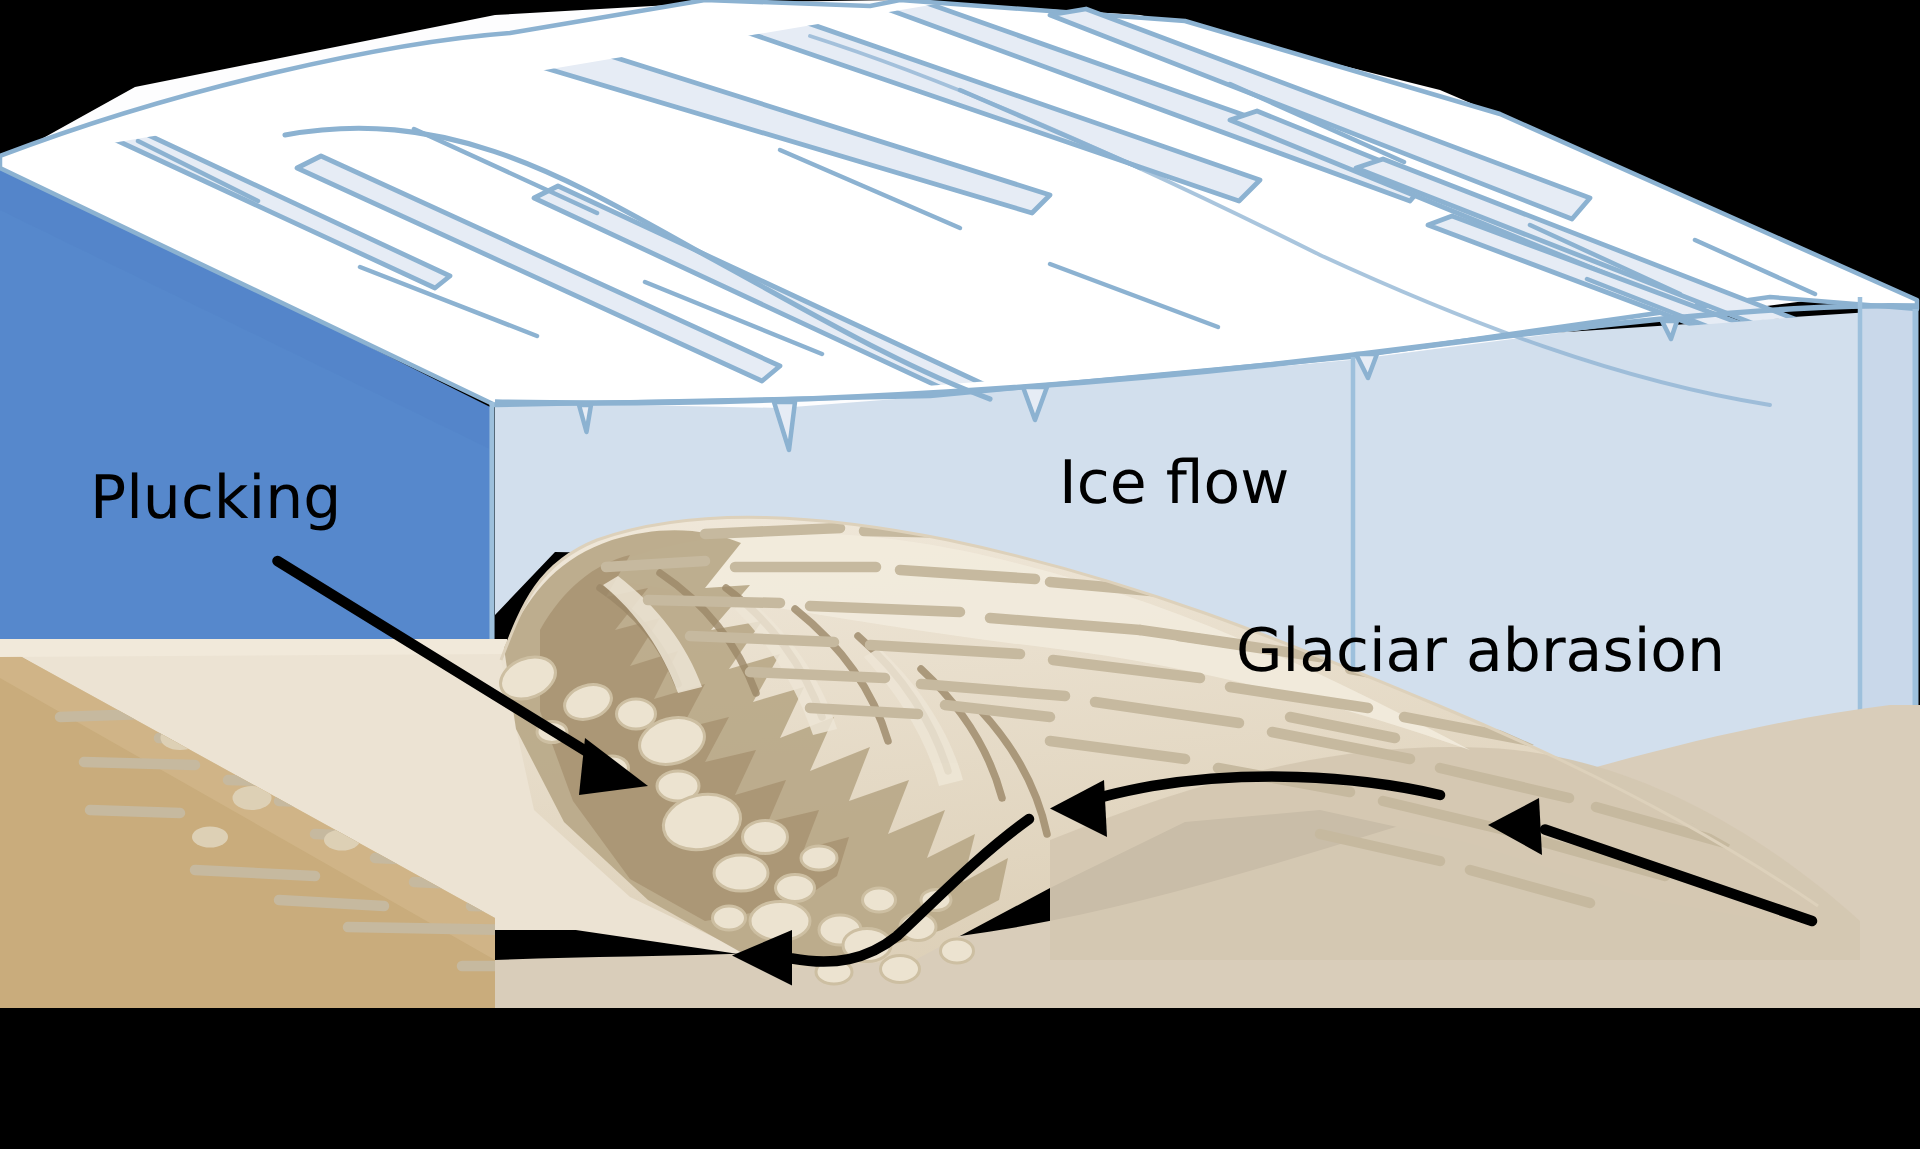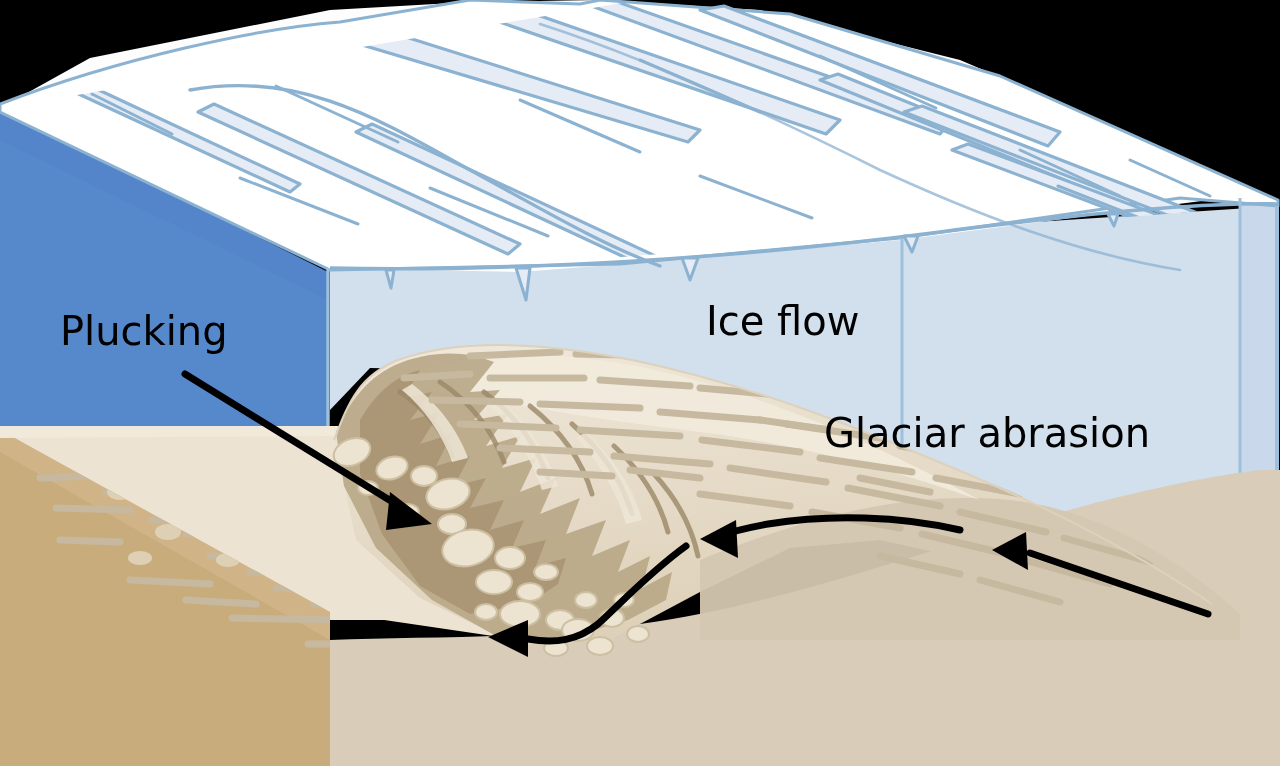--- a/index.html
+++ b/index.html
@@ -1,16 +1,16 @@
 <!DOCTYPE html>
 <html><head>
 <meta charset="utf-8">
 <style>
   html,body{margin:0;padding:0;background:#000;}
-  #stage{position:relative;width:1280px;height:766px;background:#000;overflow:hidden;
+  #stage{position:relative;width:1280px;height:672px;background:#000;overflow:hidden;
          font-family:"DejaVu Sans","Liberation Sans",sans-serif;}
   #stage svg{display:block;}
   .lbl{font-family:"DejaVu Sans","Liberation Sans",sans-serif;font-size:40px;fill:#000;}
 </style>
 </head>
 <body>
 
 <div id="stage">
 <svg width="1280" height="766" viewBox="0 0 1280 766" xmlns="http://www.w3.org/2000/svg">
   <defs>

